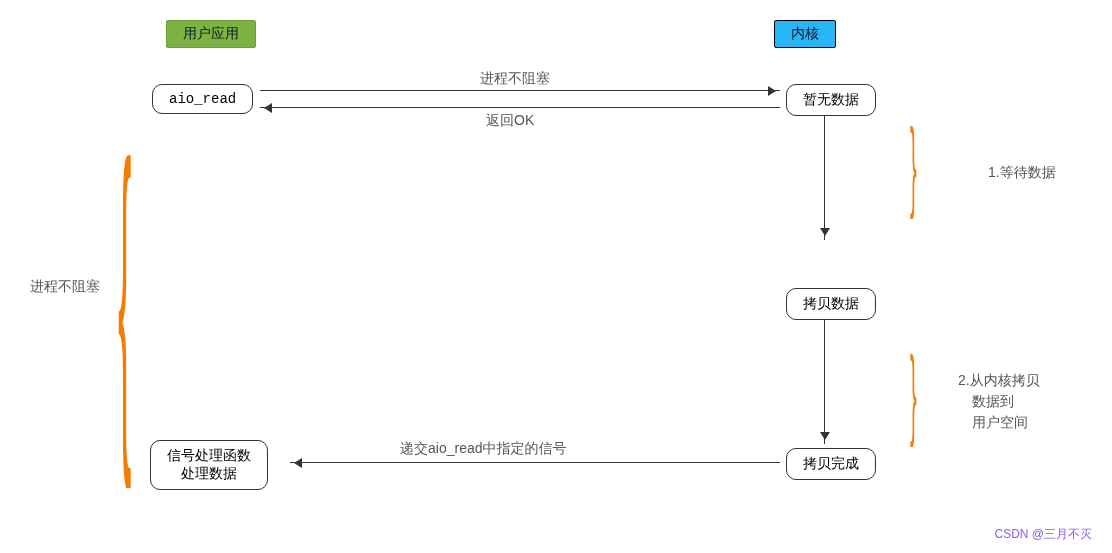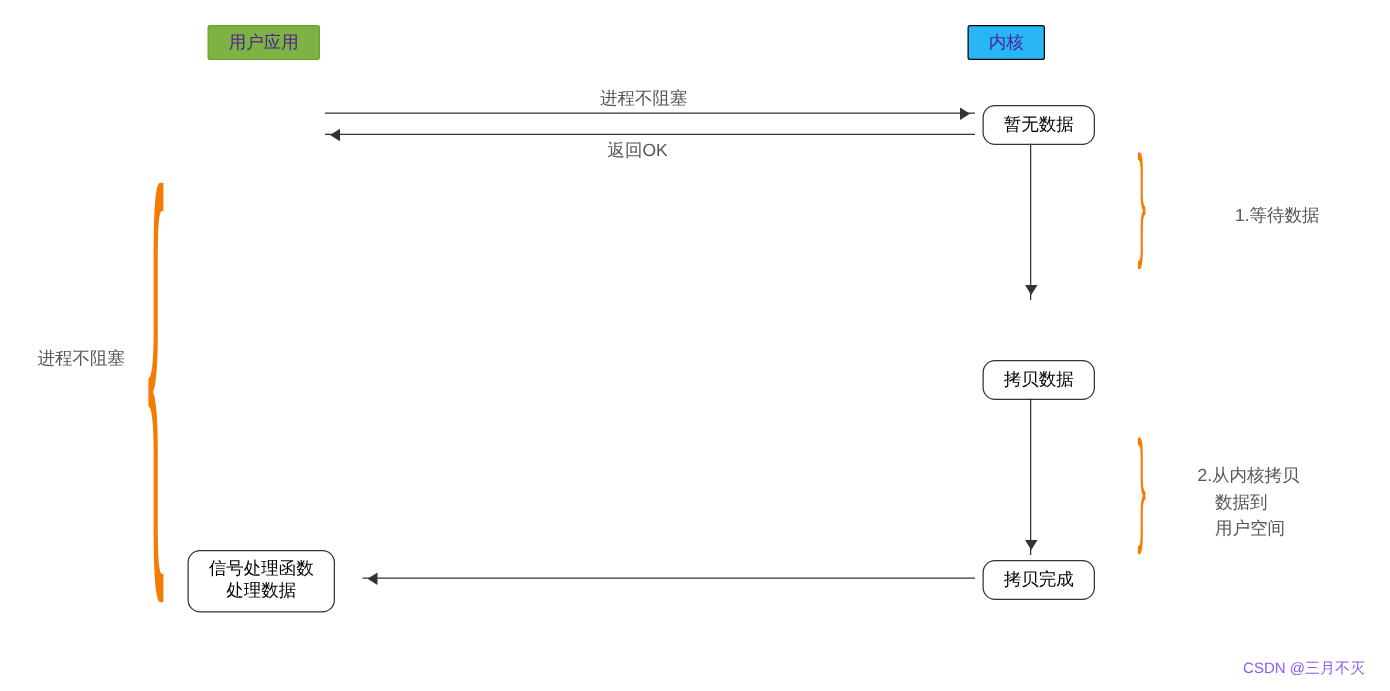--- a/index.html
+++ b/index.html
@@ -1,18 +1,18 @@
 <!DOCTYPE html>
 <html><head>
 <meta charset="utf-8">
 <style>
   * { box-sizing: border-box; margin: 0; padding: 0; }
   body { font-family: "Microsoft YaHei", sans-serif; width: 1112px; height: 553px; position: relative; background: #fff; overflow: hidden; }
   .container { position: relative; width: 100%; height: 100%; }
-  .header-box { position: absolute; padding: 4px 16px; color: #4c1d95; font-size: 14px; border-radius: 2px; }
+  .header-box { position: absolute; padding: 4px 16px; color: #0f172a; font-size: 14px; border-radius: 2px; }
   .header-user { background: #7cb342; border: 1px solid #689f38; top: 20px; left: 166px; }
   .header-kernel { background: #29b6f6; border: 1px solid #000000; top: 20px; left: 774px; }
   .node { position: absolute; border: 1.5px solid #333; border-radius: 10px; padding: 6px 16px; background: #fff; font-family: "Courier New", monospace; font-size: 14px; text-align: center; white-space: nowrap; }
   .label { position: absolute; font-size: 14px; color: #555; text-align: center; }
   .arrow-h { position: absolute; height: 0; border-top: 1.5px solid #333; }
   .arrow-h.right::after { content: ""; position: absolute; right: -1px; top: -5px; border: 5px solid transparent; border-left: 8px solid #333; }
   .arrow-h.left::after { content: ""; position: absolute; left: -1px; top: -5px; border: 5px solid transparent; border-right: 8px solid #333; }
   .arrow-v { position: absolute; width: 0; border-left: 1.5px solid #333; }
   .arrow-v.down::after { content: ""; position: absolute; left: -5px; bottom: -1px; border: 5px solid transparent; border-top: 8px solid #333; }
   .brace { position: absolute; font-size: 20px; color: #f57c00; }
@@ -24,39 +24,41 @@
   .watermark { position: absolute; right: 20px; bottom: 10px; font-size: 12px; color: #8b5cf6; }
 </style>
 </head>
 <body>
 
 <div class="container">
 
   <div class="header-box header-user">用户应用</div>
   <div class="header-box header-kernel">内核</div>
 
+  <div class="node" style="top:84px; left:152px;">aio_read</div>
   <div class="node" style="top:84px; left:786px;">暂无数据</div>
   <div class="node" style="top:288px; left:786px;">拷贝数据</div>
   <div class="node" style="top:448px; left:786px;">拷贝完成</div>
   <div class="node" style="top:440px; left:150px; line-height:1.3;">
     <div>信号处理函数</div>
     <div>处理数据</div>
   </div>
 
   <div class="arrow-h right" style="top:90px; left:260px; width:520px;"></div>
   <div class="label" style="top:70px; left:480px;">进程不阻塞</div>
 
   <div class="arrow-h left" style="top:107px; left:260px; width:520px;"></div>
   <div class="label" style="top:112px; left:486px;">返回OK</div>
 
   <div class="arrow-v down" style="top:115px; left:824px; height:125px;"></div>
 
   <div class="arrow-v down" style="top:319px; left:824px; height:125px;"></div>
 
   <div class="arrow-h left" style="top:462px; left:290px; width:490px;"></div>
+  <div class="label" style="top:440px; left:400px;">递交aio_read中指定的信号</div>
 
   <div class="brace brace-left-large">}</div>
   <div class="brace-text-left">进程不阻塞</div>
 
   <div class="brace brace-right-1">}</div>
   <div class="note" style="top:164px; left:958px;margin-left:30px;">1.等待数据</div>
 
   <div class="brace brace-right-2">}</div>
   <div class="note" style="top:370px; left:958px; line-height:1.5;">
     <div>2.从内核拷贝</div>

